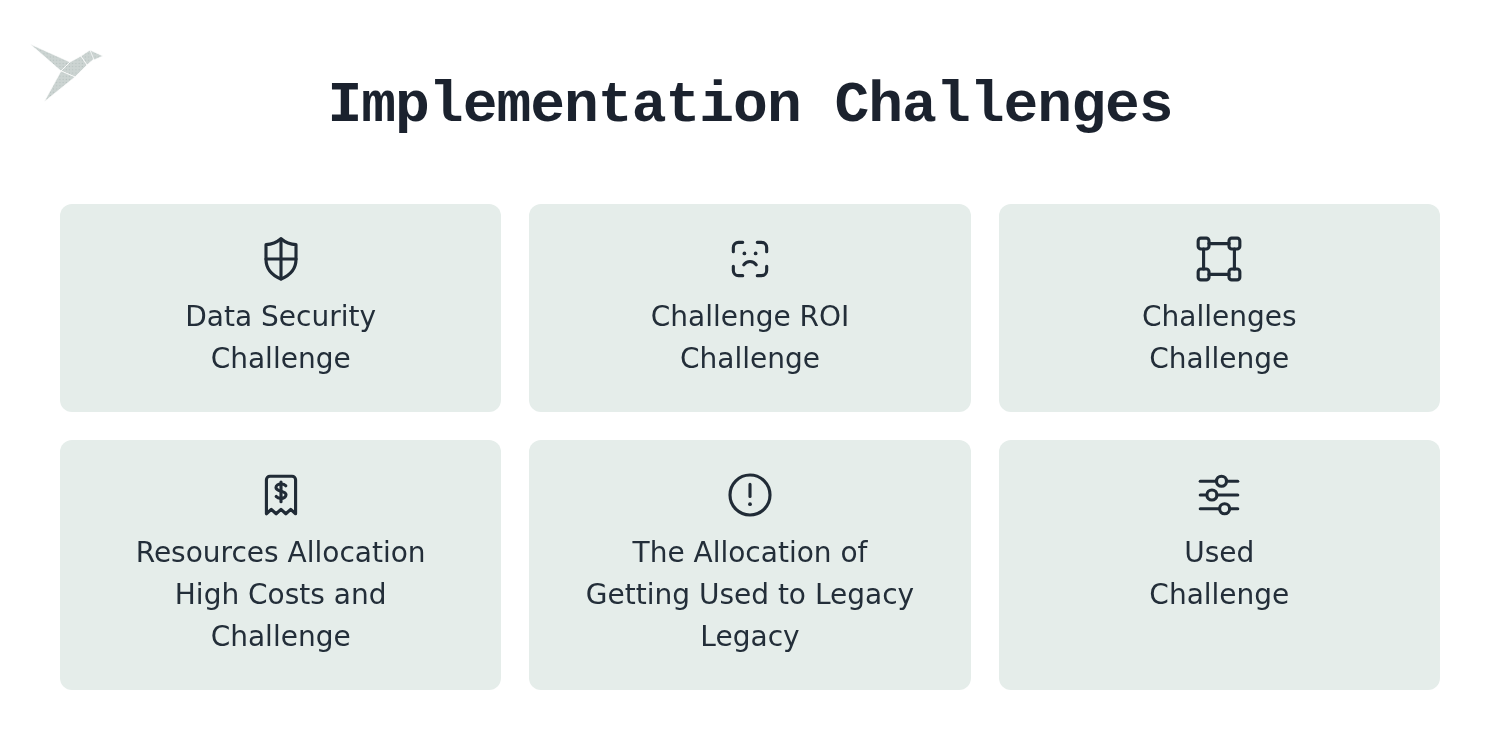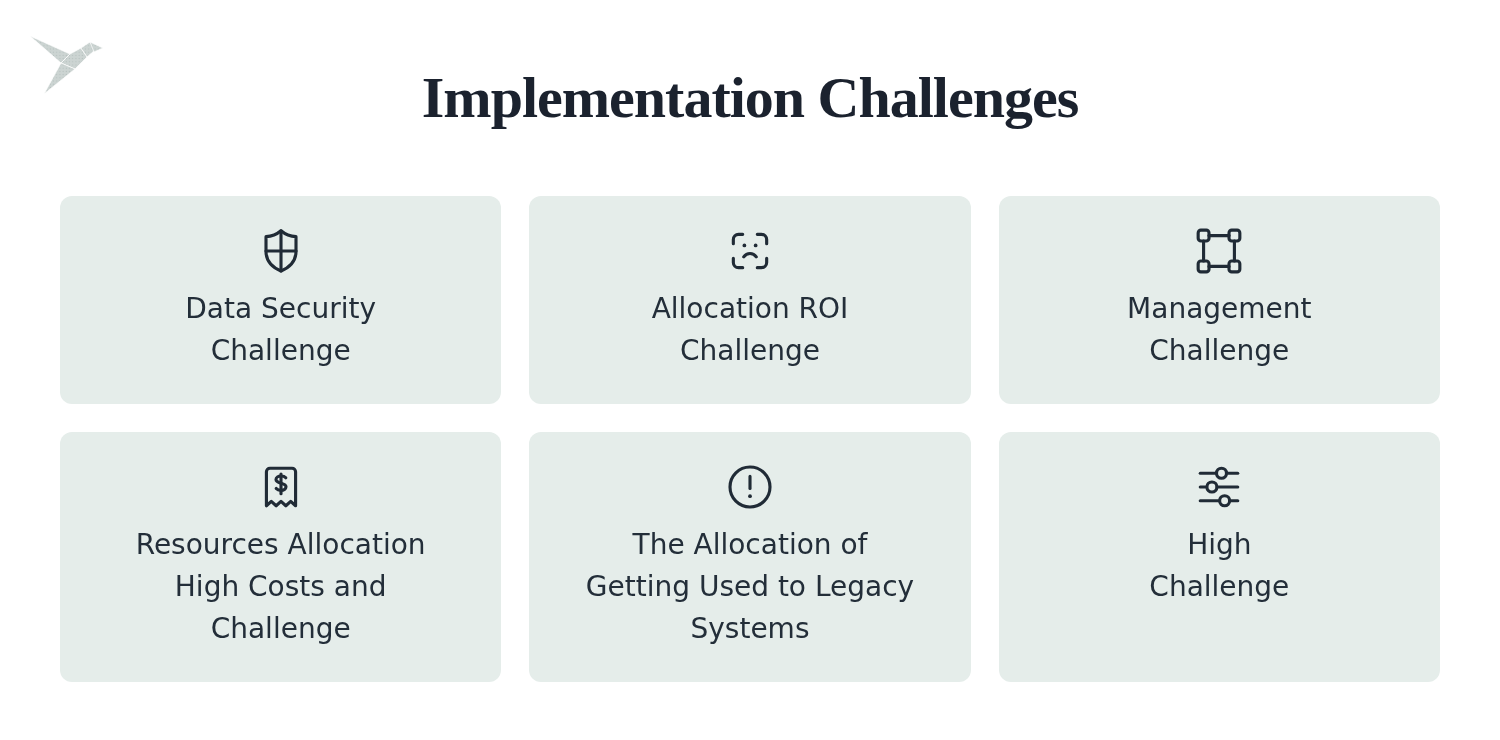--- a/index.html
+++ b/index.html
@@ -18,29 +18,29 @@
     background: #ffffff;
   }
   .logo {
     position: absolute;
     left: 30px;
     top: 27px;
     width: 76px;
     height: 62px;
   }
   .page-title {
-    margin: 8px;
+    margin: 16px;
     padding-top: 56px;
     text-align: center;
     font-size: 58px;
     line-height: 67px;
     font-weight: bold;
     letter-spacing: -1px;
     color: #1b222e;
-    font-family: Liberation Serif, serif;
+    font-family: Liberation Mono, monospace;
   }
   .grid {
     margin: 65px 60px 0 60px;
     display: grid;
     grid-template-columns: repeat(3, 1fr);
     column-gap: 30px;
     row-gap: 30px;
     gap: 28px;
   }
   .card {
@@ -120,38 +120,38 @@
       <svg class="icon" viewBox="0 0 24 24" aria-hidden="true">
         <path d="M4 8.5v-2A2.5 2.5 0 0 1 6.5 4h2"></path>
         <path d="M15.5 4h2A2.5 2.5 0 0 1 20 6.5v2"></path>
         <path d="M20 15.5v2a2.5 2.5 0 0 1-2.5 2.5h-2"></path>
         <path d="M8.5 20h-2A2.5 2.5 0 0 1 4 17.5v-2"></path>
         <circle class="dot" cx="9.3" cy="9.3" r="0.9"></circle>
         <circle class="dot" cx="14.7" cy="9.3" r="0.9"></circle>
         <path d="M9 14.8c.7-1 1.8-1.6 3-1.6s2.3.6 3 1.6"></path>
       </svg>
       <div class="card-text">
-        <span>Allocation ROI</span>
+        <span>Challenge ROI</span>
         <span>Challenge</span>
       </div>
     </div>
 
     <div class="card">
       <svg class="icon" viewBox="0 0 24 24" aria-hidden="true">
         <rect x="2" y="2" width="5.2" height="5.2" rx="1.3"></rect>
         <rect x="16.8" y="2" width="5.2" height="5.2" rx="1.3"></rect>
         <rect x="2" y="16.8" width="5.2" height="5.2" rx="1.3"></rect>
         <rect x="16.8" y="16.8" width="5.2" height="5.2" rx="1.3"></rect>
         <path d="M7.2 4.6h9.6"></path>
         <path d="M7.2 19.4h9.6"></path>
         <path d="M4.6 7.2v9.6"></path>
         <path d="M19.4 7.2v9.6"></path>
       </svg>
       <div class="card-text">
-        <span>Management</span>
+        <span>Challenges</span>
         <span>Challenge</span>
       </div>
     </div>
 
     <div class="card">
       <svg class="icon" viewBox="0 0 24 24" aria-hidden="true">
         <path d="M5 21V4.7C5 3.76 5.76 3 6.7 3h10.6c.94 0 1.7.76 1.7 1.7V21l-2.33-2.1-2.34 2.1-2.33-2.1L9.67 21l-2.34-2.1L5 21Z"></path>
         <path d="M12 5.8v9.4"></path>
         <path d="M14.3 7.6c-.45-.55-1.3-.9-2.3-.9-1.33 0-2.4.7-2.4 1.7 0 2.3 4.8 1.2 4.8 3.5 0 1-1.07 1.7-2.4 1.7-1 0-1.85-.35-2.3-.9"></path>
       </svg>
@@ -164,36 +164,36 @@
 
     <div class="card">
       <svg class="icon" viewBox="0 0 24 24" aria-hidden="true">
         <circle cx="12" cy="12" r="9.6"></circle>
         <path d="M12 6.9v5.8"></path>
         <circle class="dot" cx="12" cy="16.4" r="0.9"></circle>
       </svg>
       <div class="card-text">
         <span>The Allocation of</span>
         <span>Getting Used to Legacy</span>
-        <span>Systems</span>
+        <span>Legacy</span>
       </div>
     </div>
 
     <div class="card">
       <svg class="icon" viewBox="0 0 24 24" aria-hidden="true">
         <path d="M3 5.4h7.6"></path>
         <circle cx="13.2" cy="5.4" r="2.4"></circle>
         <path d="M15.7 5.4H21"></path>
         <path d="M3 12h3"></path>
         <circle cx="8.6" cy="12" r="2.4"></circle>
         <path d="M11.1 12H21"></path>
         <path d="M3 18.6h9.1"></path>
         <circle cx="14.7" cy="18.6" r="2.4"></circle>
         <path d="M17.2 18.6H21"></path>
       </svg>
       <div class="card-text">
-        <span>High</span>
+        <span>Used</span>
         <span>Challenge</span>
       </div>
     </div>
 
   </div>
 </div>
 
 </body></html>

